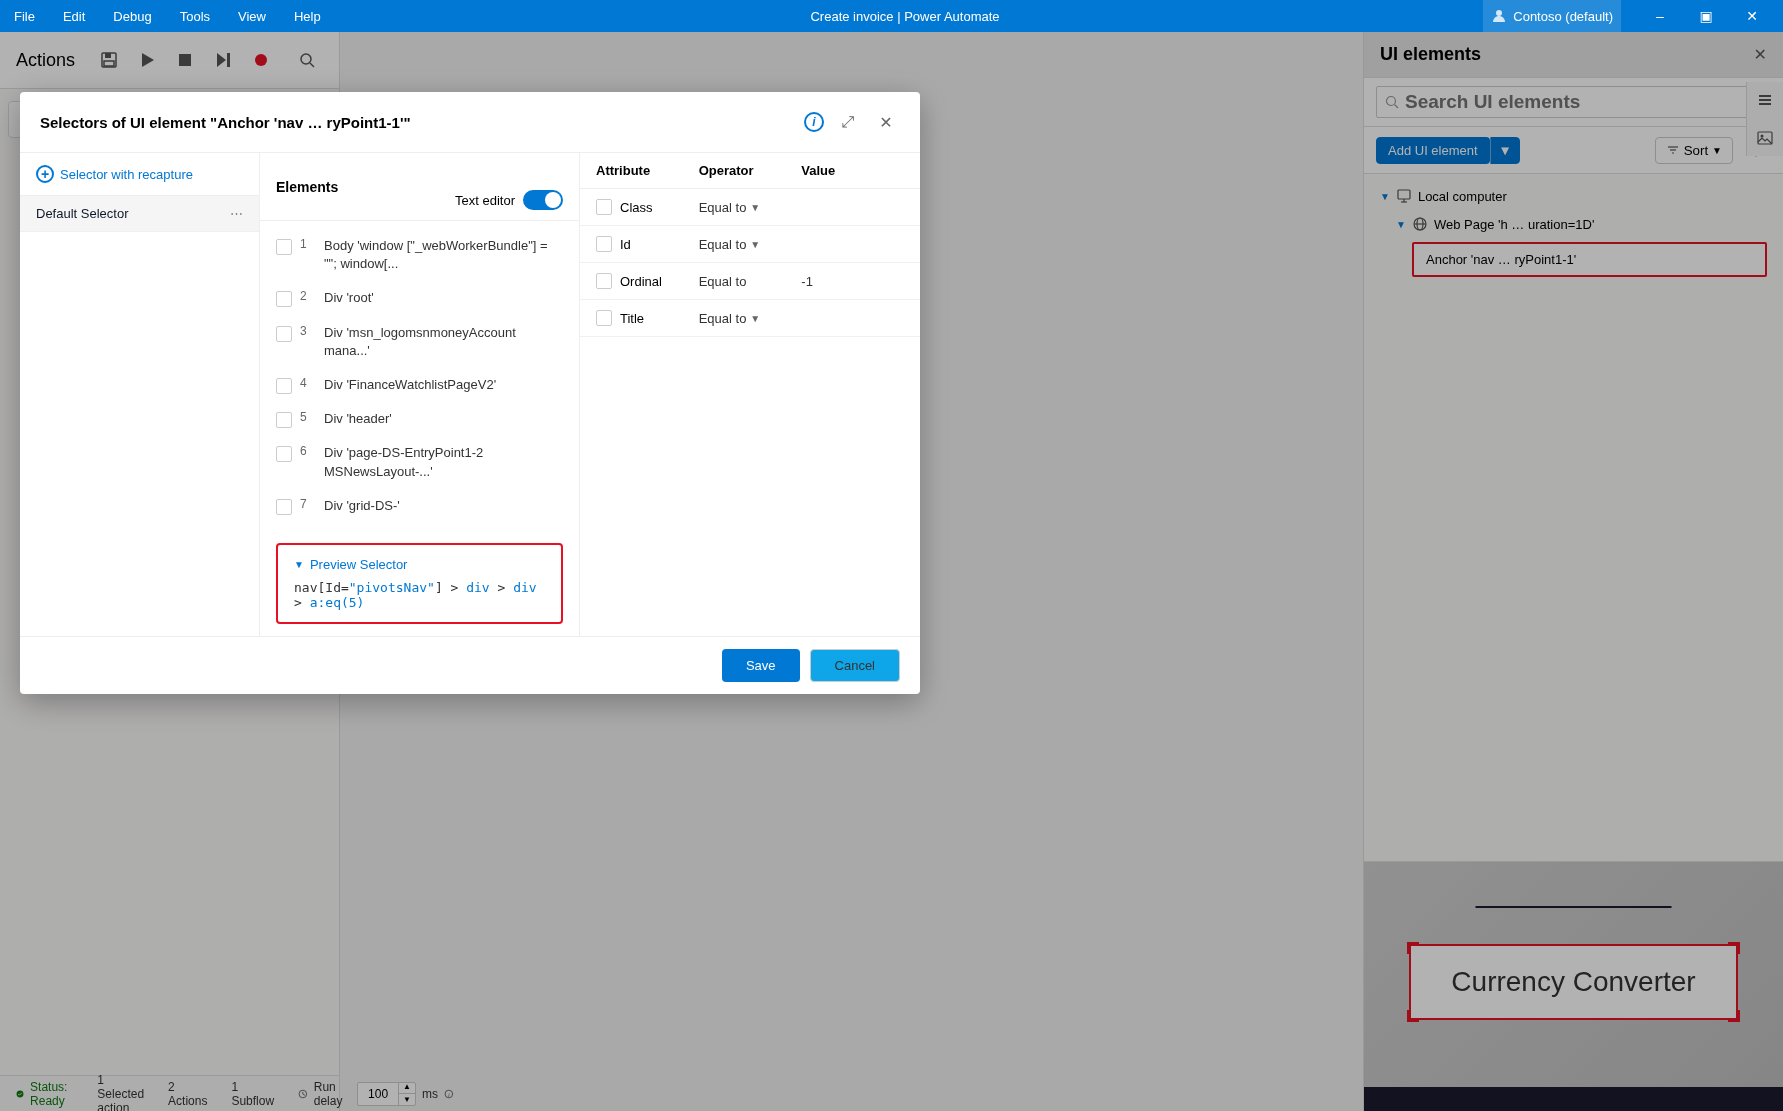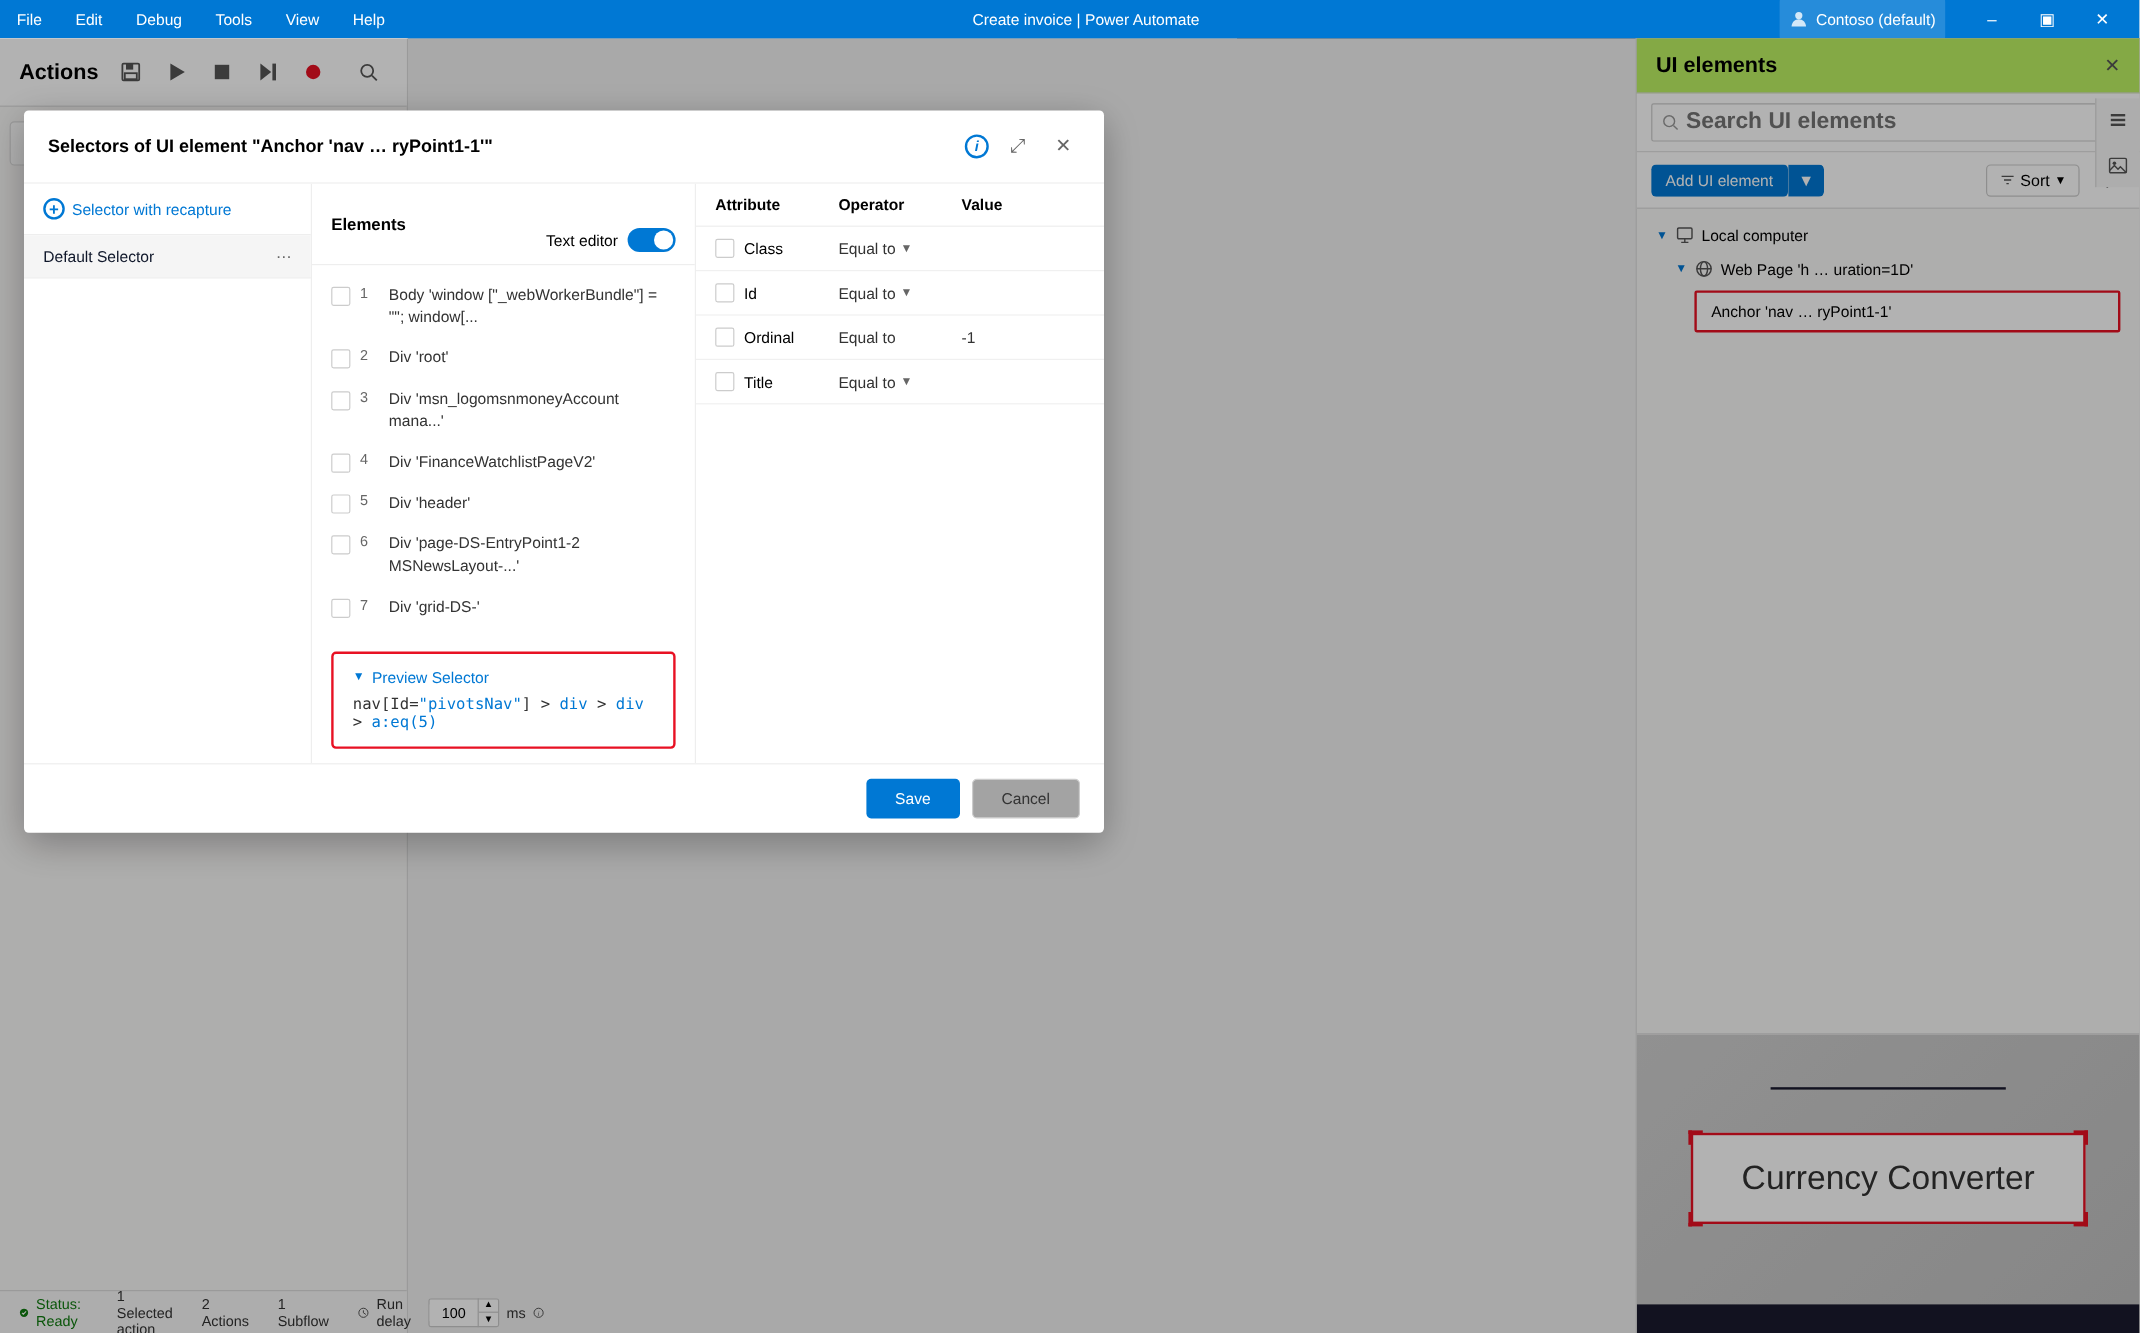--- a/index.html
+++ b/index.html
@@ -33,21 +33,21 @@
     .actions-content { flex: 1; overflow-y: auto; padding: 8px; }
     .mouse-keyboard-group { display: flex; align-items: center; gap: 8px; padding: 10px 16px; cursor: pointer; }
 
     
     .status-bar { height: 36px; background: #f8f8f8; border-top: 1px solid #ddd; display: flex; align-items: center; padding: 0 16px; gap: 24px; font-size: 12px; color: #333; }
     .status-ready { display: flex; align-items: center; gap: 6px; color: #107c10; }
     .run-delay { display: flex; align-items: center; gap: 6px; }
 
     
     .right-panel { width: 420px; background: #faf9f8; border-left: 1px solid #ddd; display: flex; flex-direction: column; position: relative; }
-    .ui-elements-header { padding: 12px 16px; display: flex; align-items: center; justify-content: space-between; background: #bef264; border-bottom: 1px solid #ddd; }
+    .ui-elements-header { padding: 12px 16px; display: flex; align-items: center; justify-content: space-between; background: #e5e5e5; border-bottom: 1px solid #ddd; }
     .ui-elements-title { font-size: 18px; font-weight: 600; }
     .ui-elements-search { padding: 8px 12px; background: white; border-bottom: 1px solid #ddd; }
     .search-box { display: flex; align-items: center; gap: 6px; border: 1px solid #ccc; border-radius: 2px; padding: 4px 8px; background: white; }
     .search-box input { border: none; outline: none; flex: 1; font-size: 13px; }
     .ui-elements-toolbar { padding: 8px 12px; display: flex; align-items: center; gap: 8px; border-bottom: 1px solid #ddd; background: white; }
     .add-ui-btn { background: #0078d4; color: white; border: none; border-radius: 4px; padding: 6px 12px; cursor: pointer; display: flex; align-items: center; gap: 4px; font-size: 13px; }
     .add-ui-btn-arrow { background: #0078d4; color: white; border: none; border-left: 1px solid rgba(255,255,255,0.4); padding: 6px 8px; cursor: pointer; border-radius: 0 4px 4px 0; }
     .sort-btn { display: flex; align-items: center; gap: 4px; border: 1px solid #ccc; border-radius: 4px; padding: 5px 10px; cursor: pointer; margin-left: auto; background: white; }
     .more-btn { width: 30px; height: 30px; display: flex; align-items: center; justify-content: center; cursor: pointer; border-radius: 4px; }
     .ui-elements-tree { flex: 1; overflow-y: auto; padding: 8px; }
@@ -103,21 +103,21 @@
 
     
     .preview-selector { border: 2px solid #e81123; border-radius: 4px; margin: 12px 16px; padding: 12px 16px; }
     .preview-selector-header { display: flex; align-items: center; gap: 6px; color: #0078d4; font-size: 13px; margin-bottom: 8px; cursor: pointer; }
     .preview-code { font-family: 'Consolas', monospace; font-size: 13px; color: #333; }
     .code-blue { color: #0078d4; }
 
     
     .modal-footer { padding: 12px 20px; display: flex; justify-content: flex-end; gap: 10px; border-top: 1px solid #eee; }
     .btn-save { background: #0078d4; color: white; border: none; border-radius: 4px; padding: 8px 24px; cursor: pointer; font-size: 13px; font-weight: 500; }
-    .btn-cancel { background: #a3a3a3; color: #333; border: 1px solid #ccc; border-radius: 4px; padding: 8px 24px; cursor: pointer; font-size: 13px; }
+    .btn-cancel { background: #0ea5e9; color: #333; border: 1px solid #ccc; border-radius: 4px; padding: 8px 24px; cursor: pointer; font-size: 13px; }
   </style>
 </head>
 <body>
 
 <div class="title-bar">
   <div class="title-bar-menu">
     <span>File</span>
     <span>Edit</span>
     <span>Debug</span>
     <span>Tools</span>
@@ -138,21 +138,21 @@
       <span>▣</span>
       <span class="close-btn">✕</span>
     </div>
   </div>
 </div>
 
 <div class="main-layout">
 
   <div class="left-panel">
     <div class="actions-header">
-      <span style="font-size:18px; font-weight:700;">Actions</span>
+      <span style="font-size:18px; font-weight:400;">Actions</span>
       <div style="margin-left:auto; display:flex; gap:6px;">
         <div class="toolbar-btn">
           <svg width="18" height="18" viewBox="0 0 18 18">
               <rect x="2" y="2" width="14" height="14" rx="1" fill="none" stroke="#555" stroke-width="1.5"></rect>
               <rect x="5" y="2" width="6" height="5" fill="#555"></rect>
               <rect x="4" y="10" width="10" height="5" fill="none" stroke="#555" stroke-width="1.5"></rect>
             </svg>
         </div>
         <div class="toolbar-btn">
           <svg width="18" height="18" viewBox="0 0 18 18">

